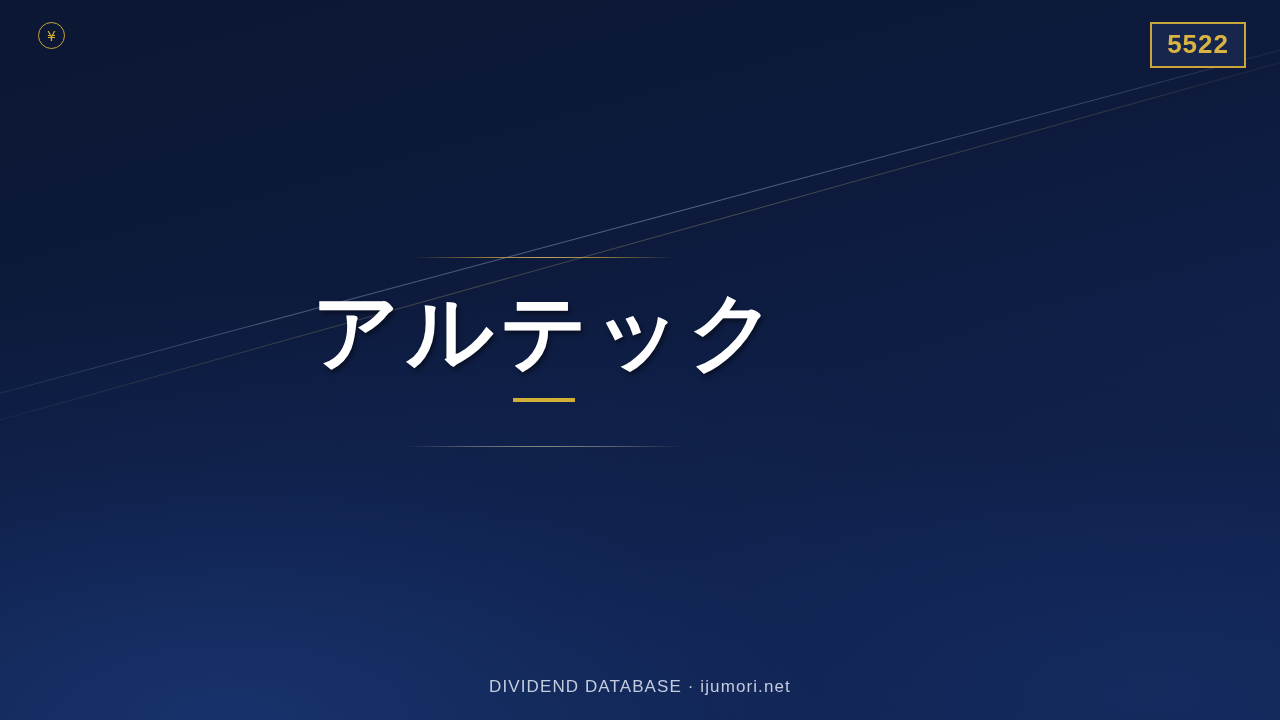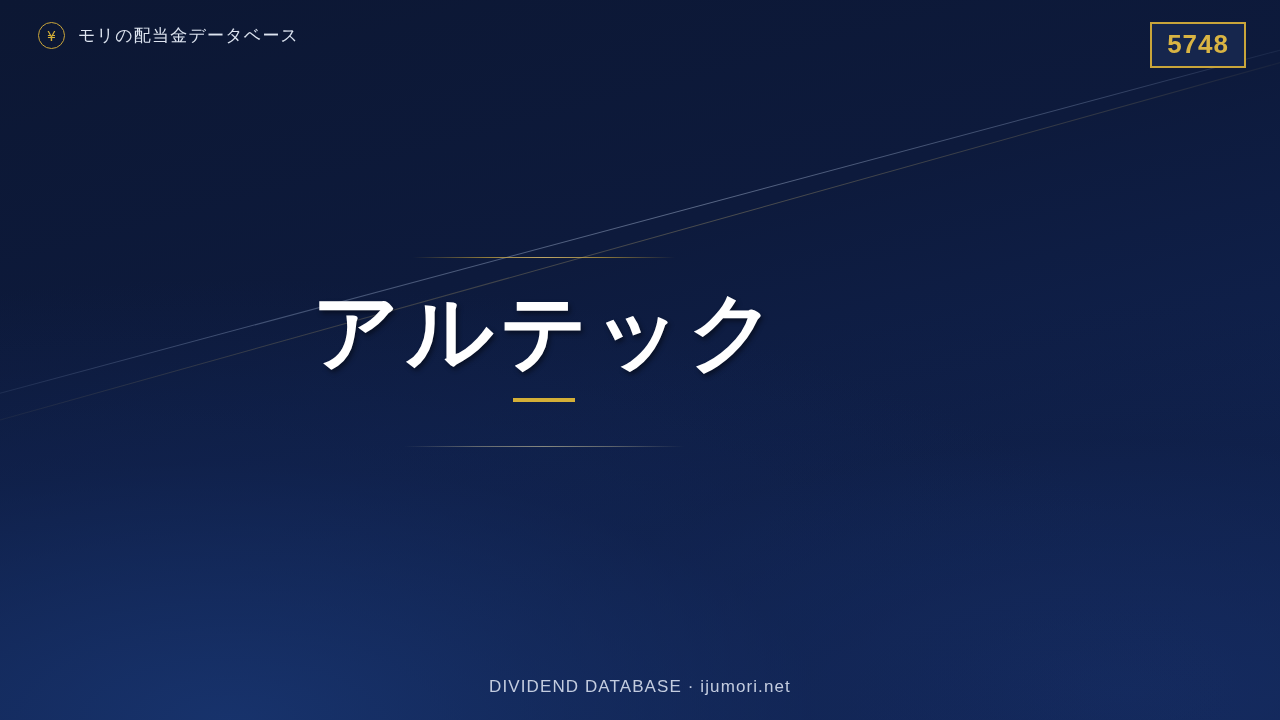--- a/index.html
+++ b/index.html
@@ -173,23 +173,22 @@
 <div id="stage">
 
   <div class="diag-layer">
     <div class="diag diag-a"></div>
     <div class="diag diag-b"></div>
   </div>
 
   <header class="site-header">
     <div class="brand">
       <span class="brand-logo">¥</span>
-      <span class="brand-name">モリの配当金データベース</span>
     </div>
-    <div class="ticker-badge">5748</div>
+    <div class="ticker-badge">5522</div>
   </header>
 
   <main class="hero">
     <div class="rule-top"></div>
     <h1 class="company-name">アルテック</h1>
     <div class="rule-gold"></div>
     <div class="rule-bottom"></div>
   </main>
 
   <footer class="site-footer">

